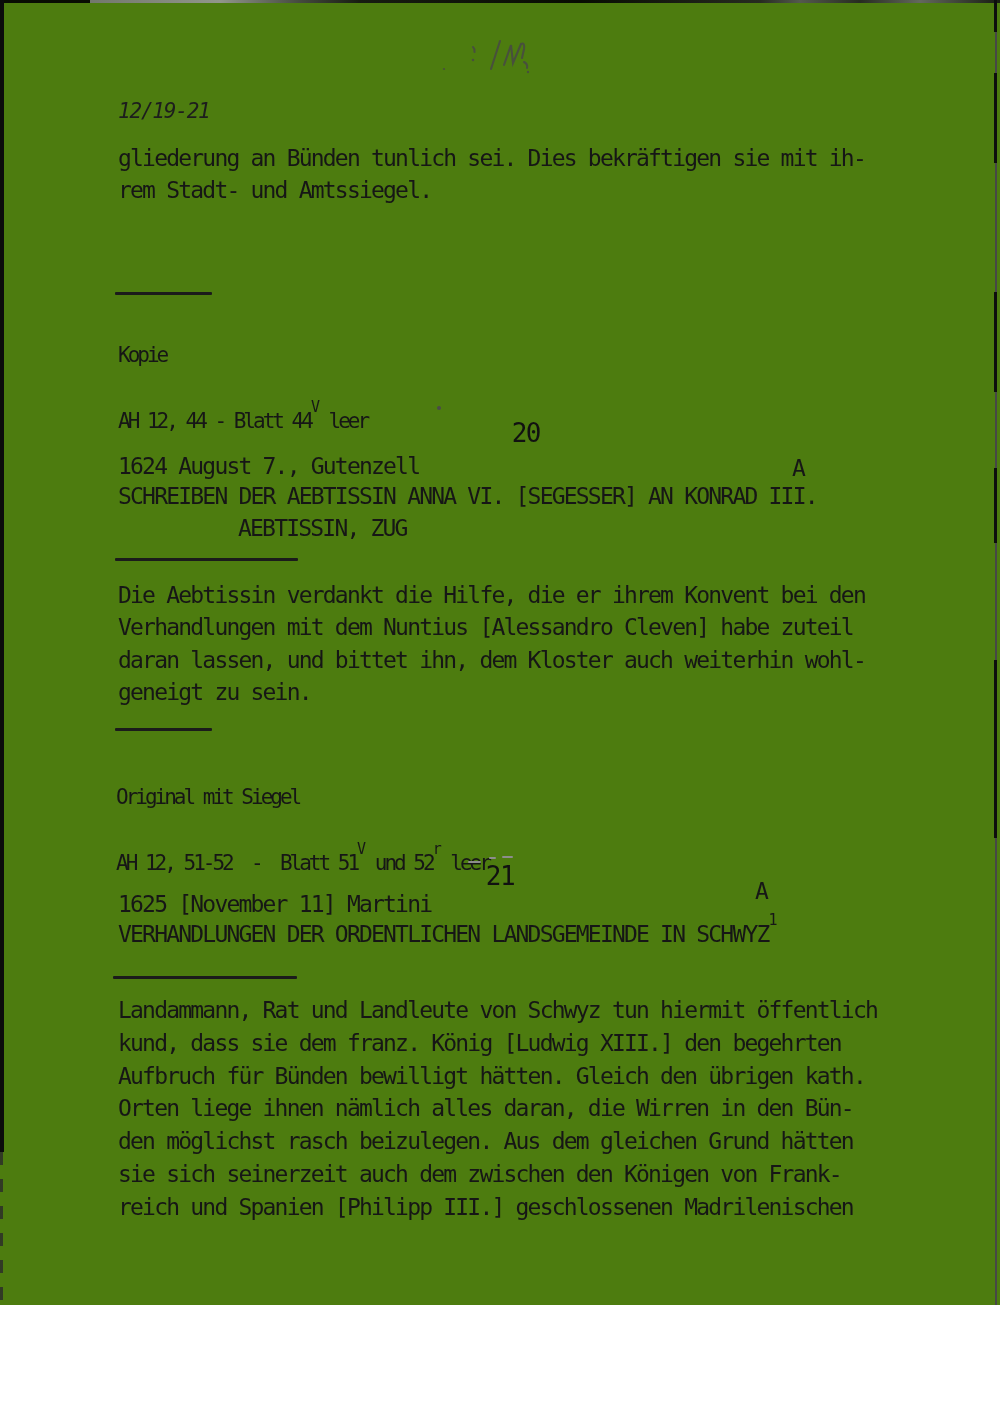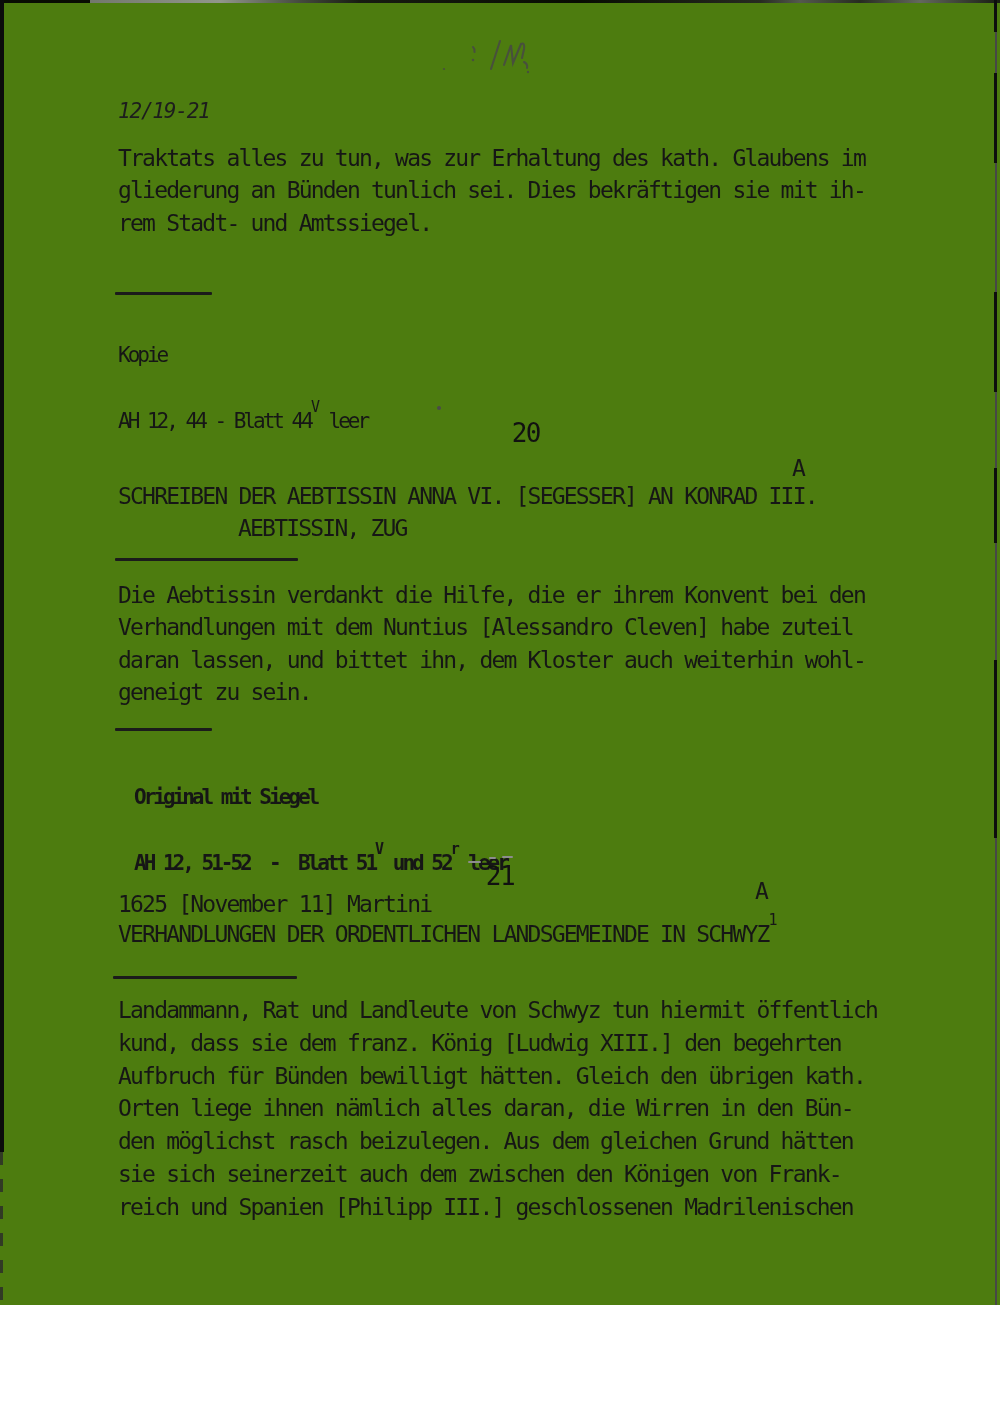--- a/index.html
+++ b/index.html
@@ -62,39 +62,40 @@
       <path d="M64,3 L55,31"></path>
       <path d="M68,27 L75,7 L77,25 L85,6"></path>
       <path d="M85,6 q4,-2 3,5 l-2,9"></path>
       <path d="M88,24 q4,2 3,6"></path>
       <circle cx="92" cy="34" r="1.2" fill="#474747" stroke="none"></circle>
     </g>
   </svg>
 
   <div class="abs header-ref" style="left:118px;top:99px;">12/19-21</div>
 
-  <div class="abs body-text" style="left:118px;top:142px;"><div class="tline">Traktats alles zu tun, was zur Erhaltung des kath. Glaubens im</div><div class="tline">gliederung an Bünden tunlich sei. Dies bekräftigen sie mit ih-</div><div class="tline">rem Stadt- und Amtssiegel.</div></div>
+  <div class="abs body-text" style="left:118px;top:142px;"><div class="tline">gliederung an Bünden tunlich sei. Dies bekräftigen sie mit ih-</div><div class="tline">rem Stadt- und Amtssiegel.</div></div>
 
   <div class="rule" style="left:115px;top:292px;width:97px;"></div>
   <div class="abs source-text" style="left:118px;top:300px;">
     <div>Kopie</div>
     <div><span>AH 12, 44 - Blatt 44</span><sup>V</sup><span> leer</span></div>
   </div>
 
   <div class="speck" style="left:437px;top:406px;width:4px;height:4px;"></div>
   <div class="abs entry-number" style="left:460px;top:418px;width:80px;text-align:right;">20</div>
+  <div class="abs body-text" style="left:118px;top:450px;">1624 August 7., Gutenzell</div>
   <div class="abs marker-a" style="left:792px;top:455px;">A</div>
   <div class="abs title-text" style="left:118px;top:480px;">SCHREIBEN DER AEBTISSIN ANNA VI. [SEGESSER] AN KONRAD III.</div>
   <div class="abs title-text" style="left:238px;top:512px;">AEBTISSIN, ZUG</div>
   <div class="rule" style="left:115px;top:558px;width:183px;"></div>
 
   <div class="abs body-text" style="left:118px;top:579px;"><div class="tline">Die Aebtissin verdankt die Hilfe, die er ihrem Konvent bei den</div><div class="tline">Verhandlungen mit dem Nuntius [Alessandro Cleven] habe zuteil</div><div class="tline">daran lassen, und bittet ihn, dem Kloster auch weiterhin wohl-</div><div class="tline">geneigt zu sein.</div></div>
 
   <div class="rule" style="left:115px;top:728px;width:97px;"></div>
-  <div class="abs source-text" style="left:134px;top:742px;font-weight:bold;">
+  <div class="abs source-text" style="left:116px;top:742px;">
     <div>Original mit Siegel</div>
     <div><span>AH 12, 51-52  -  Blatt 51</span><sup>V</sup><span> und 52</span><sup>r</sup><span> leer</span></div>
   </div>
 
   <div class="faint-dash" style="left:468px;top:861px;width:13px;"></div>
   <div class="faint-dash" style="left:489px;top:857px;width:7px;"></div>
   <div class="faint-dash" style="left:502px;top:856px;width:11px;"></div>
   <div class="abs entry-number" style="left:460px;top:861px;width:80px;text-align:center;">21</div>
   <div class="abs marker-a" style="left:755px;top:878px;">A</div>
   <div class="abs body-text" style="left:118px;top:888px;text-align:center;">1625 [November 11] Martini</div>

